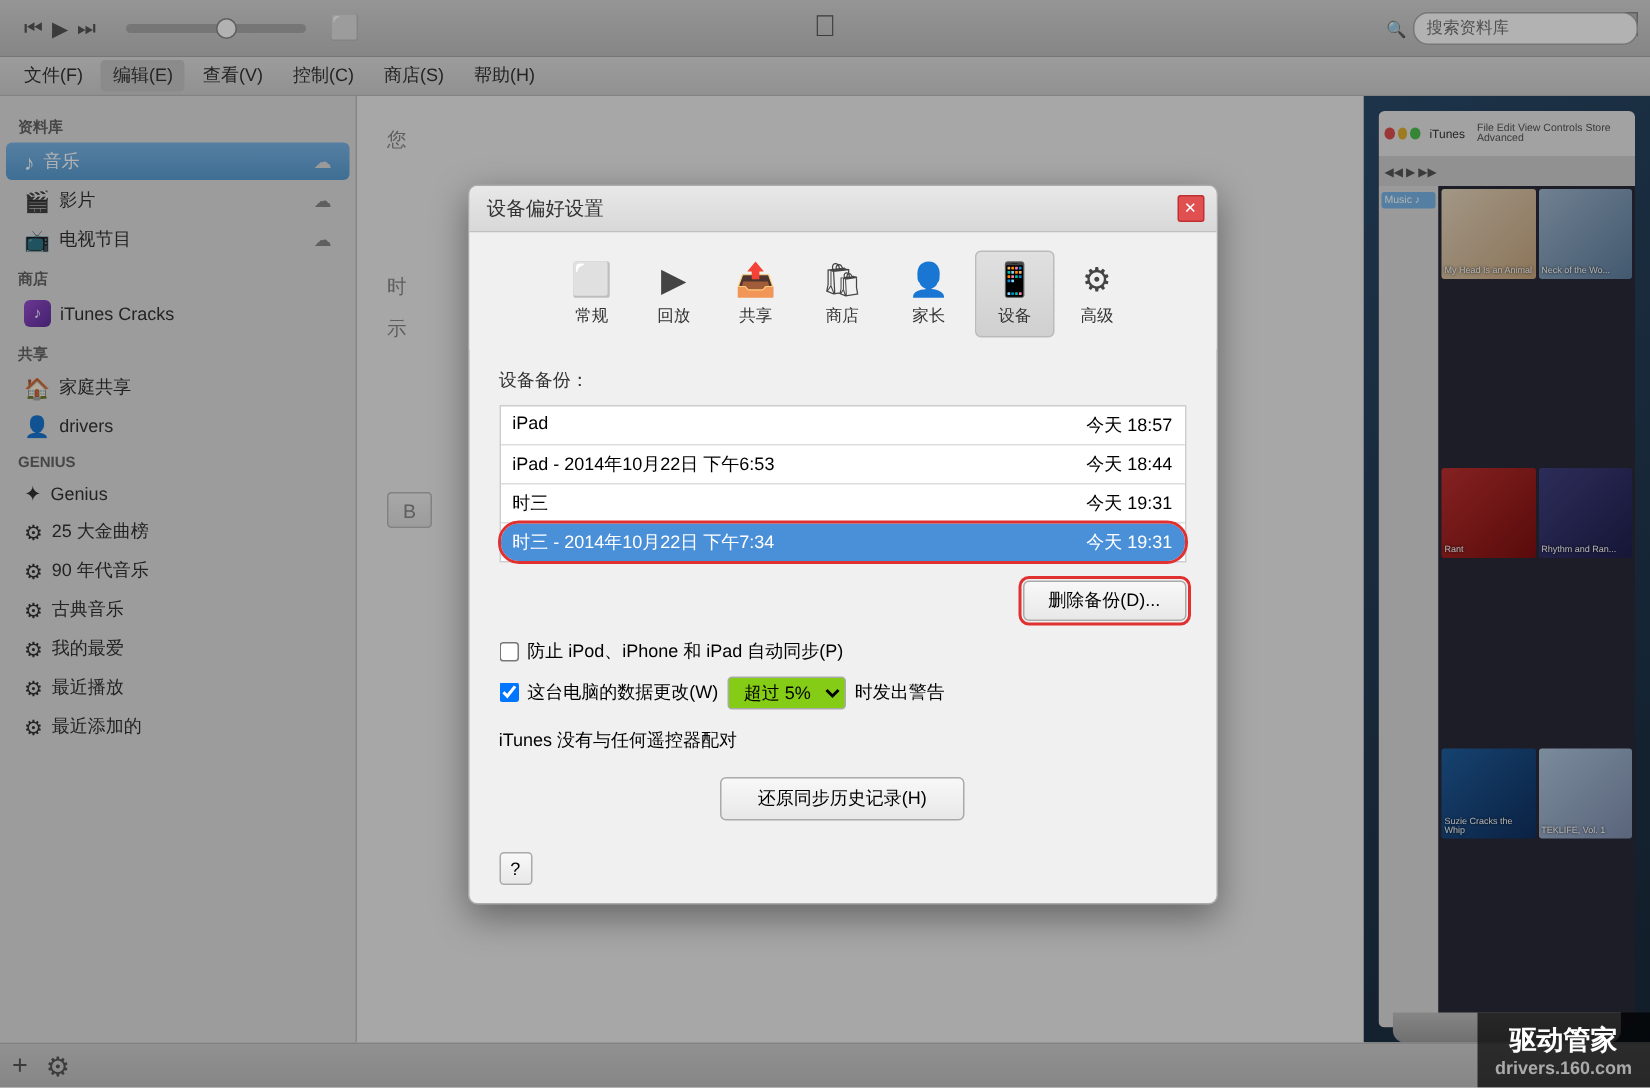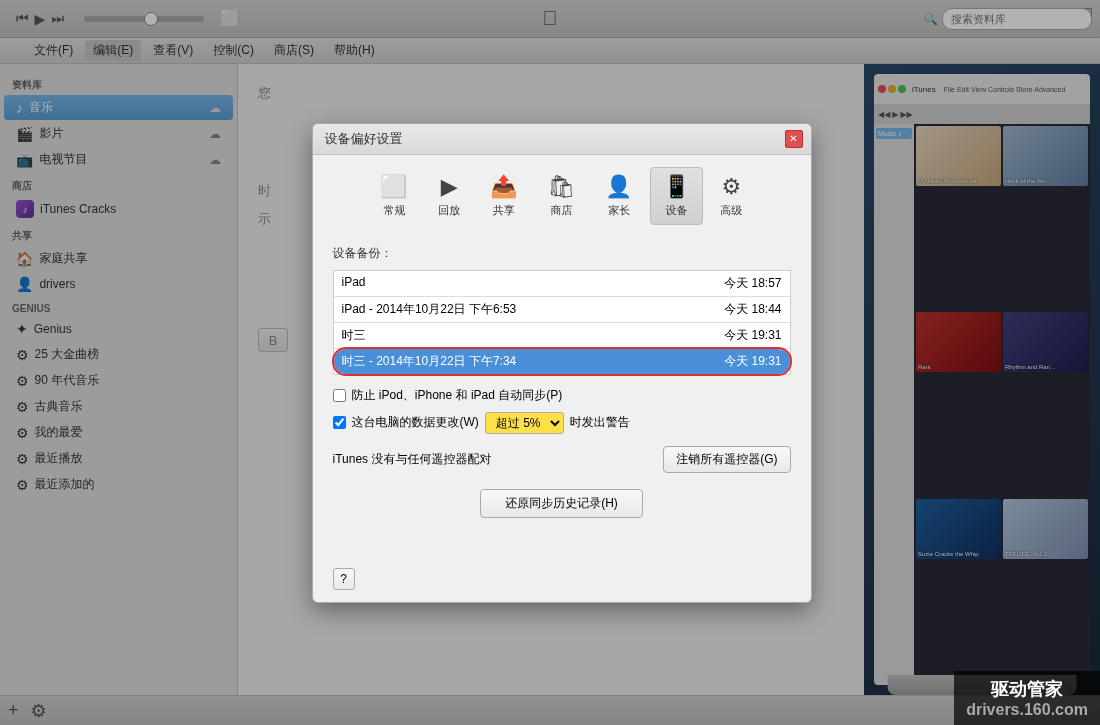--- a/index.html
+++ b/index.html
@@ -123,21 +123,21 @@
       font-size: 11px;
       background: white;
     }
 
     
     .menu-bar {
       height: 26px;
       background: linear-gradient(to bottom, #e0e0e0, #d0d0d0);
       display: flex;
       align-items: center;
-      padding: 0 26px;
+      padding: 0 8px;
       border-bottom: 1px solid #bbb;
       gap: 4px;
     }
     .menu-item {
       padding: 2px 8px;
       font-size: 12px;
       color: #333;
       cursor: pointer;
       border-radius: 3px;
     }
@@ -207,41 +207,41 @@
     
     .content-area {
       flex: 1;
       background: #f0f0f0;
       position: relative;
       overflow: hidden;
     }
 
     
     .right-panel {
-      width: 236px;
+      width: 191px;
       background: #d8d8d8;
       overflow: hidden;
       flex-shrink: 0;
     }
 
     
     .watermark {
       position: absolute;
       bottom: 0;
       right: 0;
       background: rgba(0,0,0,0.7);
       color: white;
       padding: 6px 12px;
       font-size: 18px;
       font-weight: bold;
       z-index: 100;
       text-align: center;
     }
     .watermark-sub {
-      font-size: 16px;
+      font-size: 12px;
       color: #aaa;
     }
 
     
     .bottom-bar {
       height: 30px;
       background: linear-gradient(to bottom, #d0d0d0, #c0c0c0);
       border-top: 1px solid #bbb;
       display: flex;
       align-items: center;
@@ -405,21 +405,21 @@
       align-items: center;
       gap: 6px;
       margin-bottom: 12px;
       font-size: 12px;
     }
     .threshold-select {
       padding: 2px 6px;
       border: 1px solid #aaa;
       border-radius: 3px;
       font-size: 12px;
-      background: #fde047;
+      background: #84cc16;
     }
 
     .remote-row {
       display: flex;
       align-items: center;
       justify-content: space-between;
       margin-bottom: 16px;
       font-size: 12px;
     }
     .deregister-btn {
@@ -780,37 +780,39 @@
           <div class="backup-row">
             <span class="backup-name">时三</span>
             <span class="backup-time">今天 19:31</span>
           </div>
           <div class="backup-row selected">
             <span class="backup-name">时三 - 2014年10月22日 下午7:34</span>
             <span class="backup-time">今天 19:31</span>
           </div>
         </div>
 
+        <div class="delete-btn-row">
+          <button class="delete-btn">删除备份(D)...</button>
+        </div>
 
         <div class="checkbox-row">
           <input type="checkbox" id="cb-sync" style="">
           <label for="cb-sync">防止 iPod、iPhone 和 iPad 自动同步(P)</label>
         </div>
         <div class="threshold-row">
           <input type="checkbox" id="cb-data" checked="" style="">
           <label for="cb-data">这台电脑的数据更改(W)</label>
           <select class="threshold-select">
             <option>超过 5%</option>
           </select>
           <span>时发出警告</span>
         </div>
 
         <div class="remote-row">
           <span>iTunes 没有与任何遥控器配对</span>
-          <button class="deregister-btn">注销所有遥控器(G)</button>
         </div>
 
         <div class="restore-btn-row">
           <button class="restore-btn">还原同步历史记录(H)</button>
         </div>
       </div>
 
       <div class="help-btn">?</div>
 
     </div>

